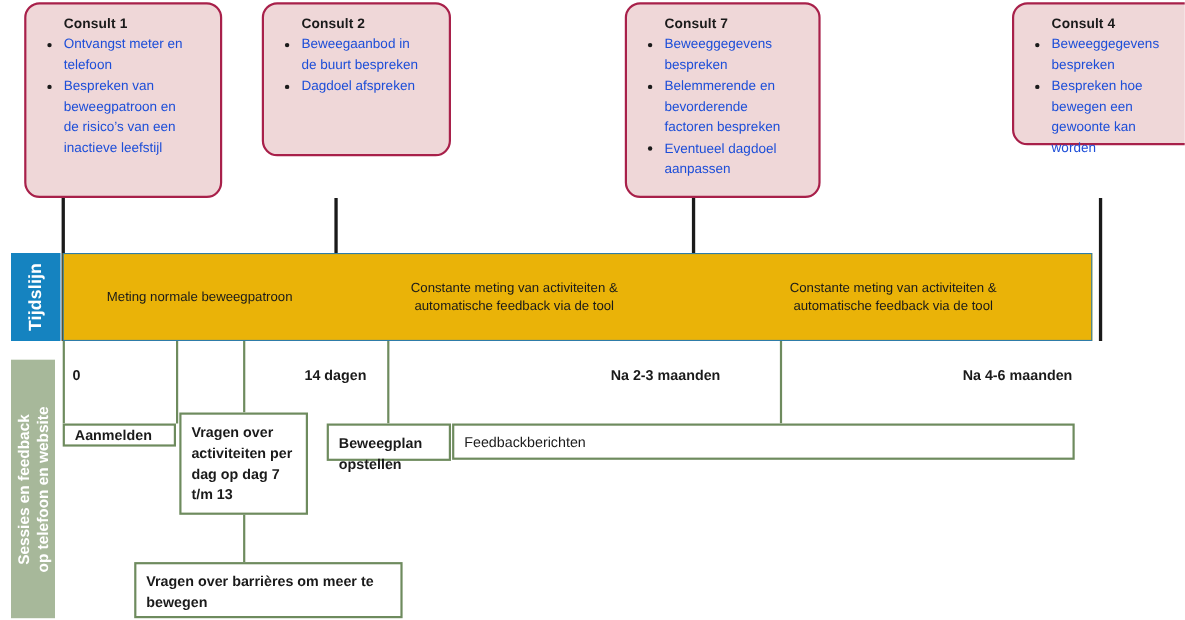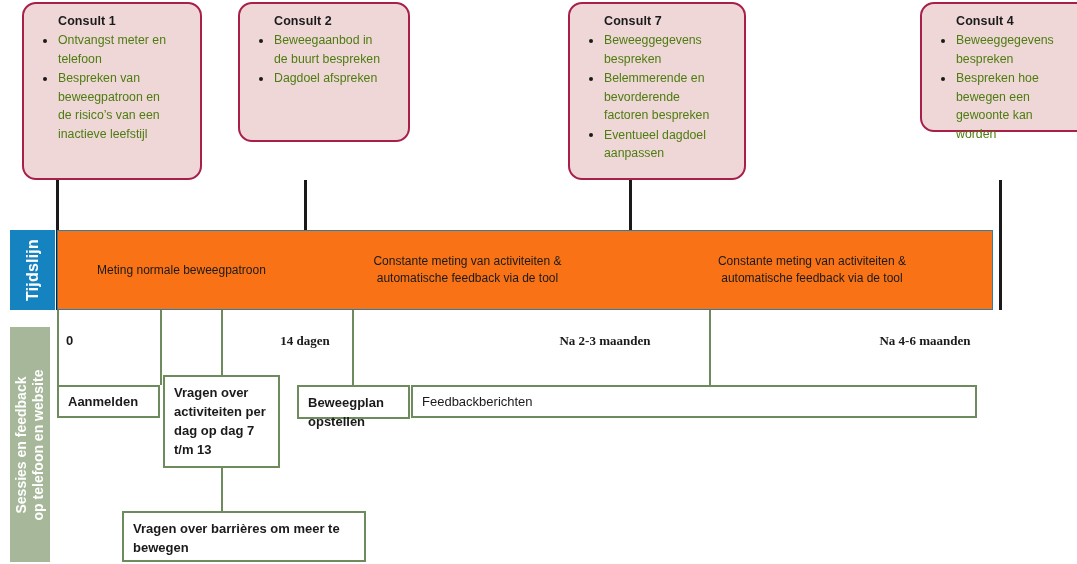--- a/index.html
+++ b/index.html
@@ -17,55 +17,55 @@
     padding:10px 28px 8px 12px;
     margin-left:20px;
   }
   .consult .ctitle{
     font-size:12.5px;font-weight:bold;color:#1a1a1a;
     margin:0 0 3px 22px;letter-spacing:.1px;
   }
   .consult ul{margin:0;padding:0;list-style:none;}
   .consult li{
     position:relative;font-size:12.3px;line-height:18.5px;
-    padding-left:22px;color:#4d7c0f;margin-bottom:1px;
+    padding-left:22px;color:#1d4ed8;margin-bottom:1px;
   }
   .consult li:before{
     content:"";position:absolute;left:7px;top:7.5px;
     width:4px;height:4px;border-radius:50%;background:#1a1a1a;
   }
 
   
   .vline-black{position:absolute;width:2.5px;background:#1a1a1a;}
 
   
   .tl-label{
     position:absolute;background:#1583c0;
     display:flex;align-items:center;justify-content:center;
   }
   .tl-label span{
     transform:rotate(-90deg);white-space:nowrap;
     color:#ffffff;font-weight:bold;font-size:16px;letter-spacing:.2px;
   }
   .tl-band{
-    position:absolute;background:#f97316;
+    position:absolute;background:#eab308;
     border:1.6px solid #2e7ca8;box-sizing:border-box;
   }
   .tl-seg{
     position:absolute;top:0;bottom:0;
     display:flex;align-items:center;justify-content:center;text-align:center;
     font-size:12px;line-height:17px;color:#1a1a1a;
   }
 
   
   .tick{
     position:absolute;font-size:13px;font-weight:bold;color:#1a1a1a;
     white-space:nowrap;
   }
-  .tick.center{text-align:center;font-family:Liberation Serif, serif;}
+  .tick.center{text-align:center;}
 
   
   .sess-label{
     position:absolute;background:#a7b89a;
     display:flex;align-items:center;justify-content:center;
   }
   .sess-label .rot{
     transform:rotate(-90deg);white-space:nowrap;text-align:center;
     color:#ffffff;font-weight:bold;font-size:14px;line-height:17px;
   }
@@ -149,21 +149,21 @@
   <div class="vline-green" style="left:352px;top:310px;height:75px;"></div>
   <div class="vline-green" style="left:709px;top:310px;height:75px;"></div>
 
   <div class="sess-label" style="left:10px;top:327px;width:40px;height:235px;">
     <div class="rot">
       <div>Sessies en feedback</div>
       <div>op telefoon en website</div>
     </div>
   </div>
 
-  <div class="gbox" style="left:57px;top:385px;width:103px;height:33px;display:flex;align-items:center;">Aanmelden</div>
+  <div class="gbox" style="left:57px;top:385px;width:103px;height:21px;display:flex;align-items:center;">Aanmelden</div>
 
   <div class="gbox" style="left:163px;top:375px;width:117px;height:93px;">Vragen over activiteiten per dag op dag 7 t/m 13</div>
 
   <div class="gbox" style="left:297px;top:385px;width:113px;height:34px;">Beweegplan opstellen</div>
 
   <div class="gbox" style="left:411px;top:385px;width:566px;height:33px;display:flex;align-items:center;font-weight:normal;font-size:13px;">Feedbackberichten</div>
 
   <div class="vline-green" style="left:221px;top:468px;height:43px;"></div>
 
   <div class="gbox" style="left:122px;top:511px;width:244px;height:51px;">Vragen over barrières om meer te bewegen</div>

